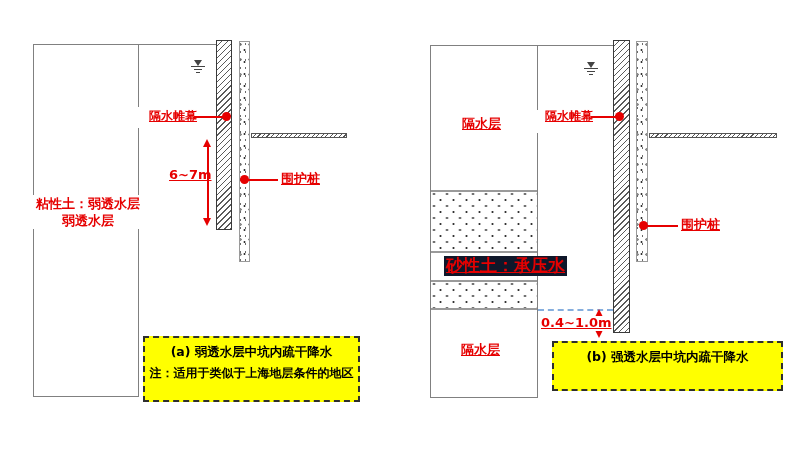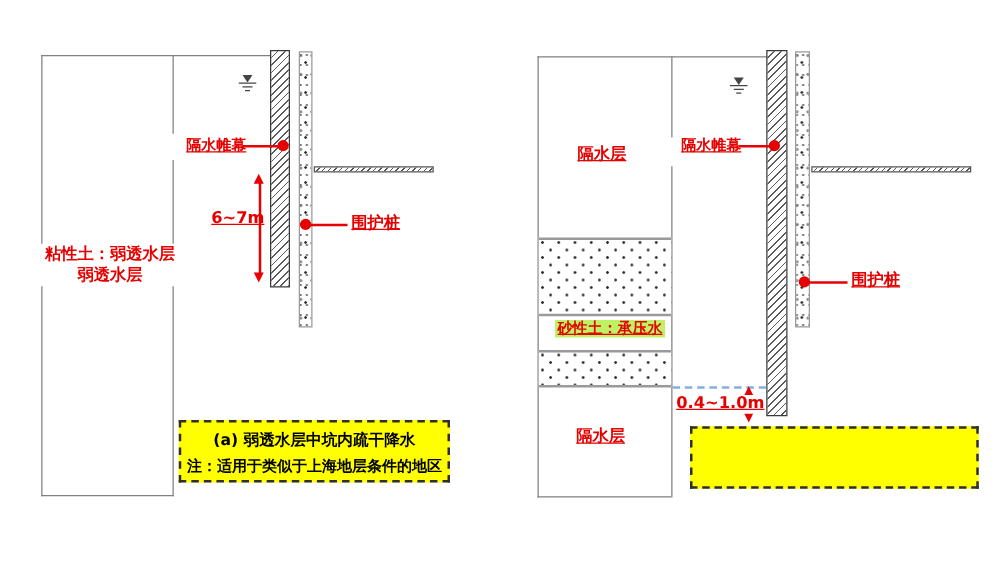--- a/index.html
+++ b/index.html
@@ -83,21 +83,21 @@
 
     <div class="dot" style="left:240px;top:175px;"></div>
     <div class="leader" style="left:246px;top:179px;width:32px;"></div>
     <div class="red-label" style="left:281px;top:172px;font-size:13px;">围护桩</div>
 
     <div class="soil-label" style="left:30px;top:195px;width:116px;">
       <div>粘性土：弱透水层</div>
       <div>弱透水层</div>
     </div>
 
-    <div class="callout" style="left:143px;top:336px;width:217px;height:50px;text-align:center;">
+    <div class="callout" style="left:143px;top:336px;width:217px;height:66px;text-align:center;">
       <div class="title">(a) 弱透水层中坑内疏干降水</div>
       <div class="note">注：适用于类似于上海地层条件的地区</div>
     </div>
   </div>
 
   <div class="grp">
 
     <div class="gline" style="left:430px;top:45px;width:184px;height:1px;"></div>
     <div class="gline" style="left:430px;top:45px;width:1px;height:353px;"></div>
     <div class="gline" style="left:430px;top:397px;width:108px;height:1px;"></div>
@@ -112,34 +112,35 @@
     <div class="ground-bar" style="left:649px;top:133px;width:128px;height:5px;"></div>
 
     <div class="water" style="left:584px;top:62px;">
       <div class="tri"></div>
       <div class="l1"></div>
       <div class="l2"></div>
       <div class="l3"></div>
     </div>
 
     <div class="red-label" style="left:462px;top:117px;font-size:13px;">隔水层</div>
-    <div class="red-label" style="left:444px;top:256px;font-size:12px;background:#bef264;padding:0 2px;">砂性土：承压水</div>
+    <div class="red-label" style="left:444px;top:256px;font-size:17px;background:#0f172a;padding:0 2px;">砂性土：承压水</div>
     <div class="red-label" style="left:461px;top:343px;font-size:13px;">隔水层</div>
 
     <div class="red-label" style="left:545px;top:110px;">隔水帷幕</div>
     <div class="leader" style="left:591px;top:116px;width:27px;"></div>
     <div class="dot" style="left:615px;top:112px;"></div>
 
     <div class="dot" style="left:639px;top:221px;"></div>
     <div class="leader" style="left:647px;top:225px;width:31px;"></div>
     <div class="red-label" style="left:681px;top:218px;font-size:13px;">围护桩</div>
 
     <div class="blue-dash" style="left:538px;top:309px;width:75px;"></div>
     <div class="ah ah-up" style="left:595px;top:309px;"></div>
     <div class="vline-red" style="left:599px;top:315px;height:17px;"></div>
     <div class="ah ah-down" style="left:595px;top:330px;"></div>
     <div class="red-label" style="left:541px;top:316px;font-size:13px;background:#ffffff;">0.4~1.0m</div>
 
     <div class="callout" style="left:552px;top:341px;width:231px;height:50px;">
+      <div class="title">(b) 强透水层中坑内疏干降水</div>
     </div>
   </div>
 
 </div>
 
 </body></html>

